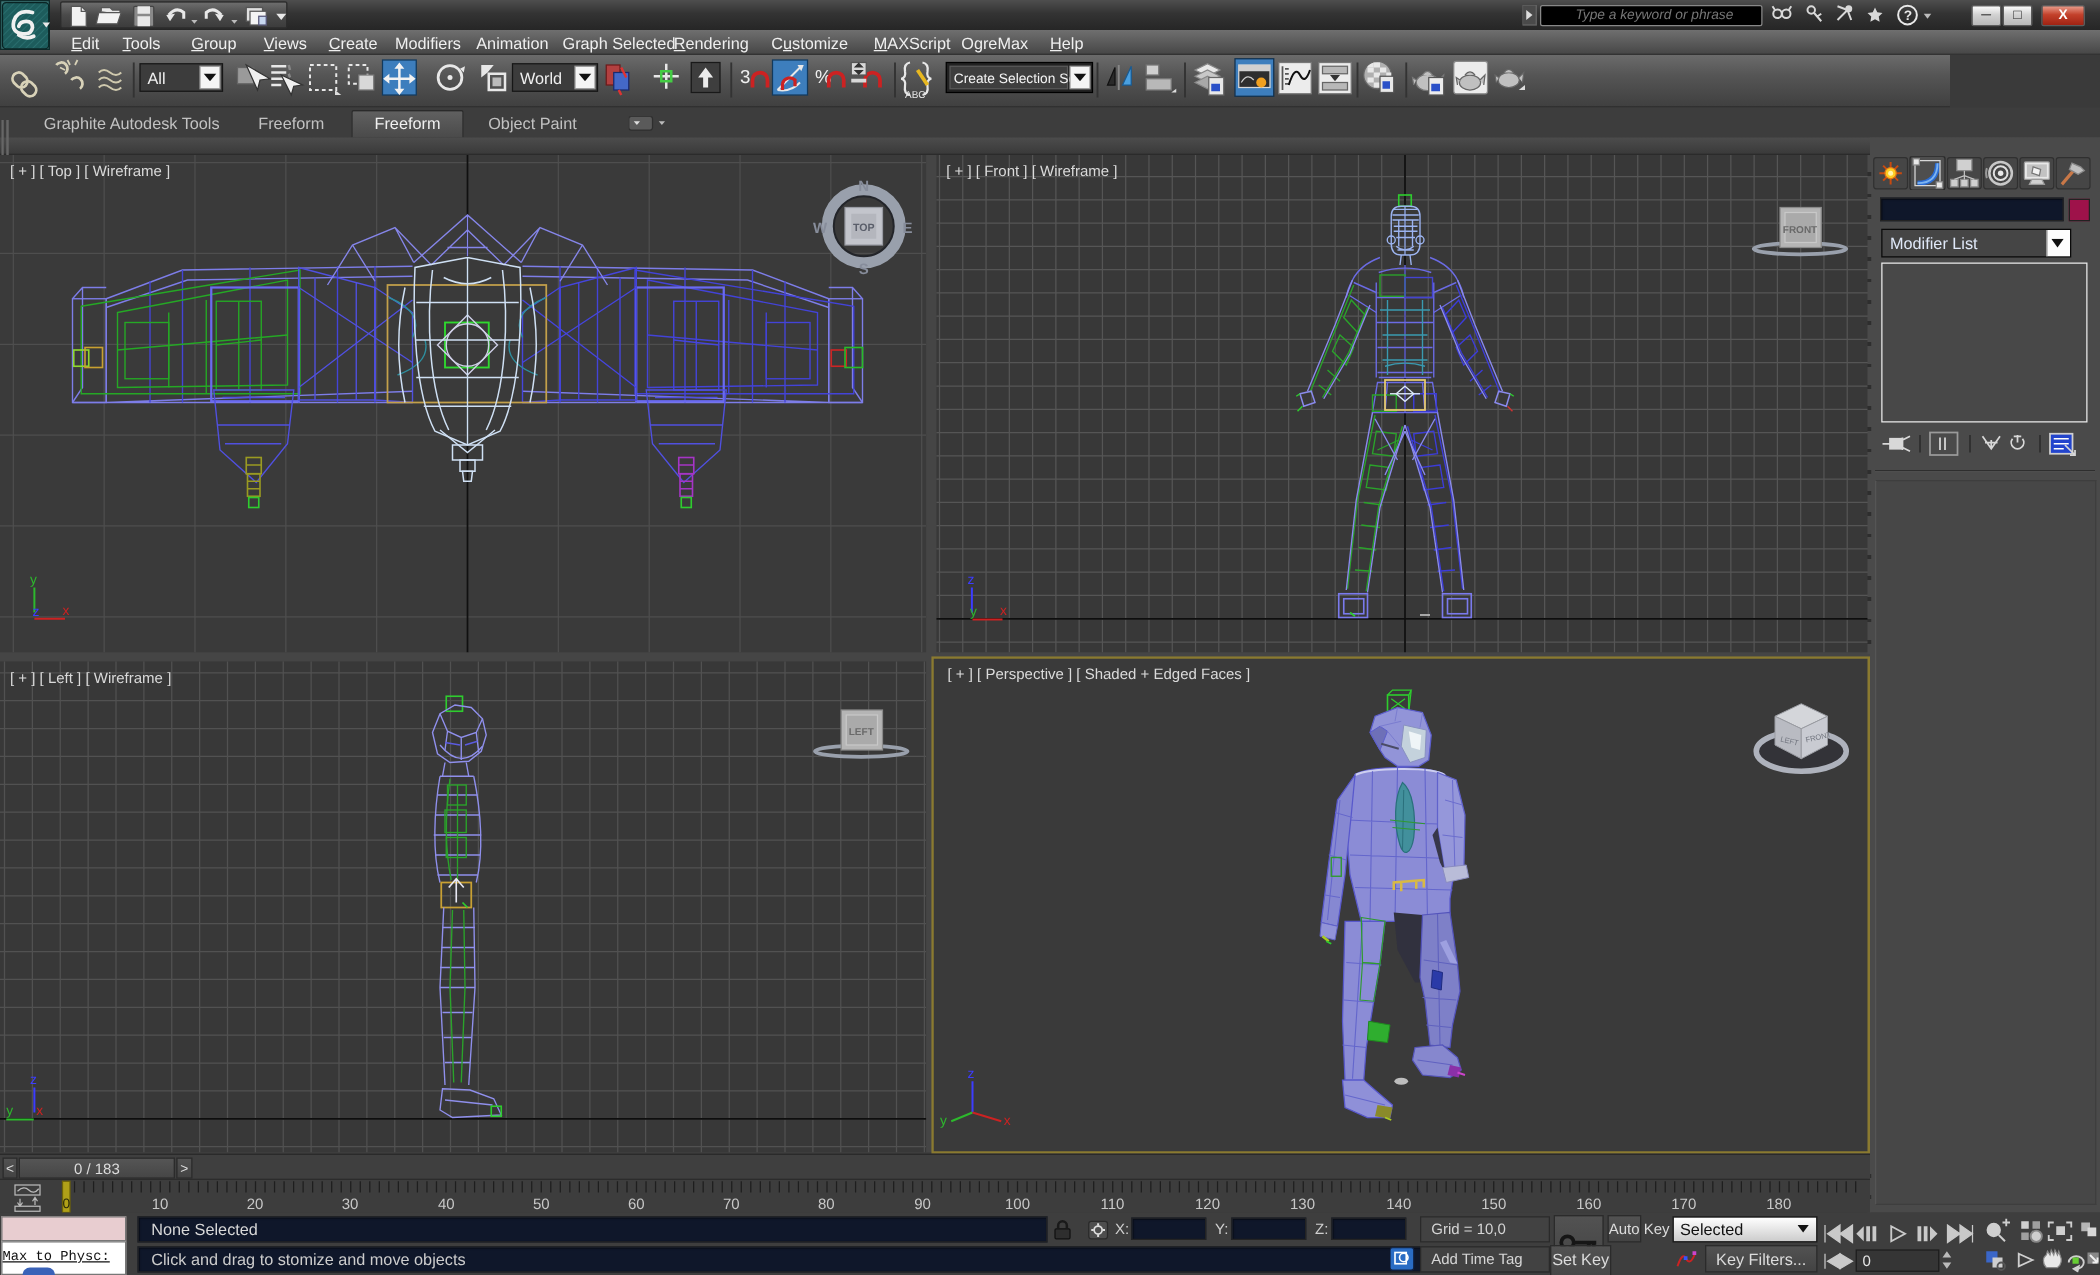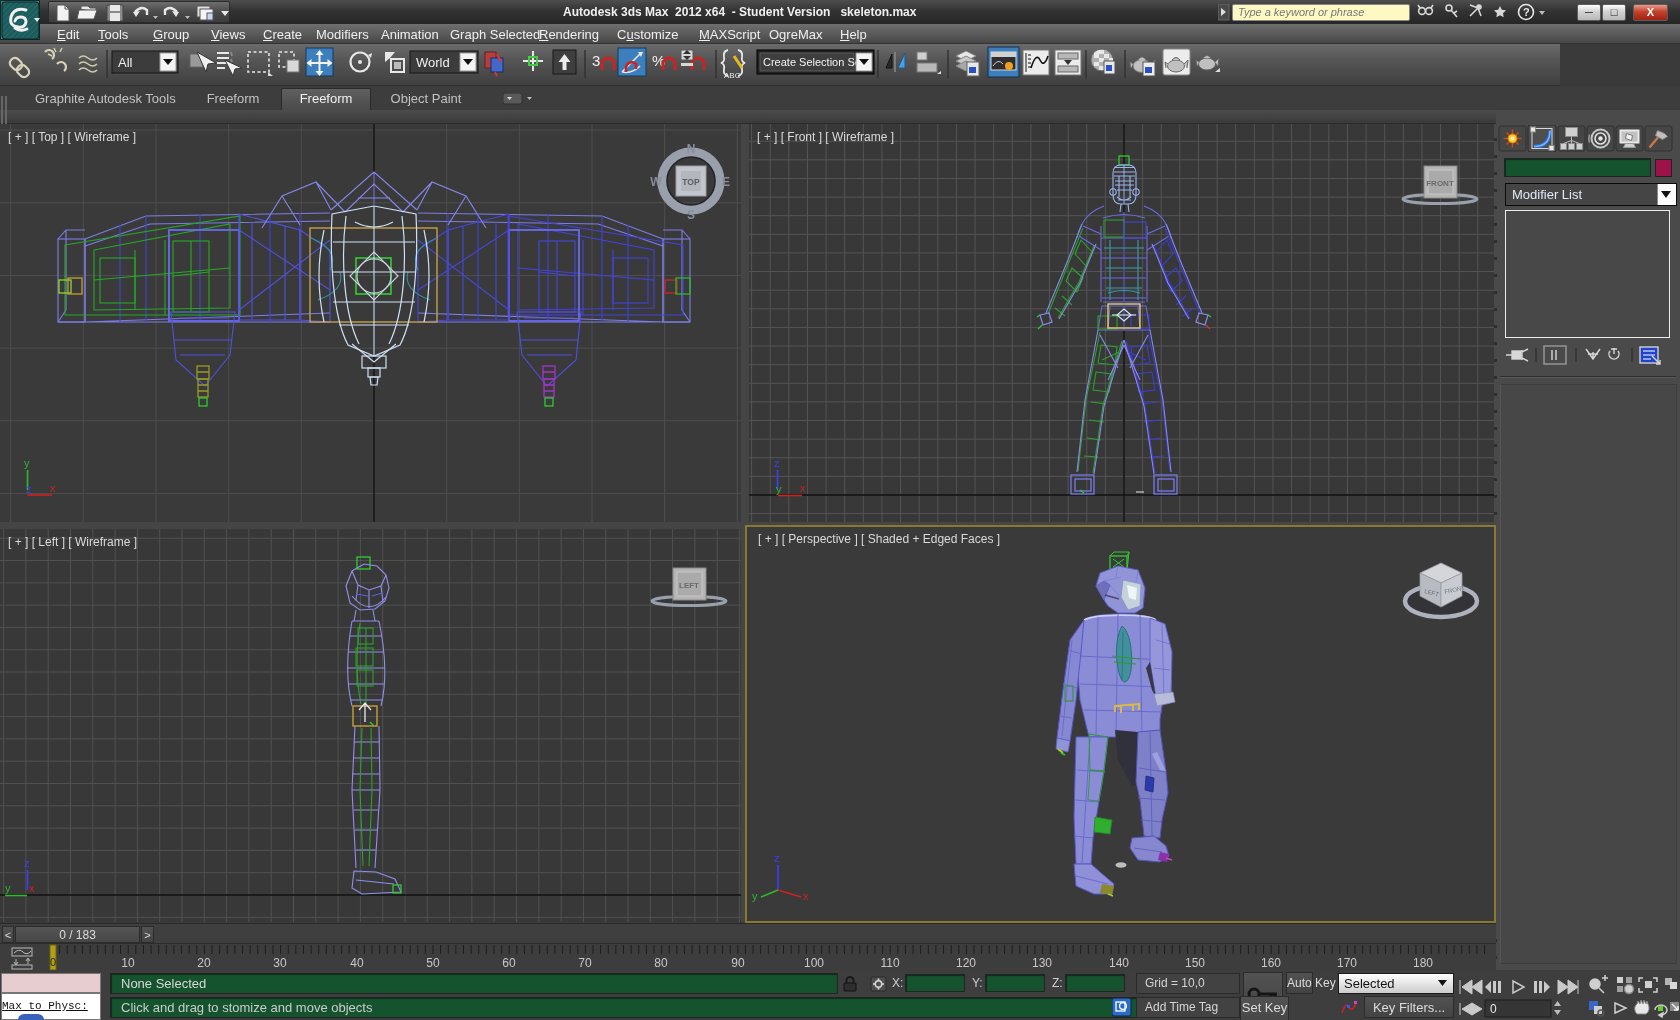--- a/index.html
+++ b/index.html
@@ -21,23 +21,23 @@
   font-size:12px; font-weight:bold; }
 
 .winbtn { top:4px; height:17px; background:linear-gradient(#fdfdfd,#d2d2d2 45%,#b9b9b9);
   border:1px solid #5c5c5c; border-radius:2px; color:#222; font-size:11px;
   text-align:center; line-height:15px; }
 #btnmin { left:1577px; width:24px; }
 #btnmax { left:1602px; width:24px; }
 #btnclose { left:1633px; width:35px;
   background:linear-gradient(#e89b8a,#c3412b 45%,#a02313); color:#fff; font-weight:bold; }
 
-#search { left:1232px; top:4px; width:178px; height:17px; background:#fef9c3;
+#search { left:1232px; top:4px; width:178px; height:17px; background:#000000;
   border:1px solid #888; border-radius:2px; color:#777; font-style:italic;
-  font-size:11px; line-height:15px; padding-left:5px; }
+  font-size:11px; line-height:15px; padding-left:5px;text-align:center; }
 
 
 #menubar { left:0; top:24px; width:1680px; height:20px;
   background:linear-gradient(#6f6f6f,#5b5b5b 50%,#474747);
   border-bottom:1px solid #333; }
 .menuitem { position:absolute; top:3px; color:#efefef; font-size:13px; }
 .menuitem u { text-decoration:underline; }
 
 
 #toolbar { left:0; top:44px; width:1560px; height:42px;
@@ -60,21 +60,21 @@
 #panel { left:1496px; top:110px; width:184px; height:860px; background:#4a4a4a; }
 
 
 #timeslider { left:0; top:923px; width:1496px; height:20px; background:#3f3f3f;
   border-top:1px solid #2a2a2a; }
 #ruler { left:0; top:943px; width:1496px; height:27px; background:#3d3d3d;
   border-top:1px solid #2c2c2c; }
 
 
 #statusbar { left:0; top:970px; width:1680px; height:50px; background:#3e3e3e; }
-.sunken { background:#14532d; border:1px solid #232323;
+.sunken { background:#0f172a; border:1px solid #232323;
   box-shadow:inset 1px 1px 1px rgba(0,0,0,.45); }
 .btn { background:linear-gradient(#525252,#434343); border:1px solid #2b2b2b;
   color:#dcdcdc; text-align:center; }
 #listener-top { left:1px; top:973px; width:100px; height:20px; background:#e8cdd0;
   border:1px solid #777; }
 #listener-bot { left:1px; top:993px; width:100px; height:27px; background:#fff;
   border:1px solid #777; color:#111; font-family:"Liberation Mono",monospace;
   font-size:11px; line-height:24px;text-decoration:underline; }
 </style>
 </head>
@@ -551,21 +551,20 @@
       <g transform="translate(52,0)">
           <path d="M2,13 l8,-8 M10,5 l3,8 M10,5 l-8,-3"></path>
           <circle cx="11" cy="4" r="2" fill="#d8d8d8"></circle>
         </g>
       <path d="M84,3 l1.8,3.8 4.2,.5 -3,2.9 .7,4.1 -3.7,-2 -3.7,2 .7,-4.1 -3,-2.9 4.2,-.5 Z" fill="#d8d8d8" stroke="none"></path>
       <circle cx="110" cy="9" r="7.5" stroke="#e8e8e8"></circle>
       <text x="107" y="13" fill="#e8e8e8" font-size="11" font-weight="bold" stroke="none" font-family="Liberation Sans">?</text>
       <path d="M123,8 l6,0 -3,4 Z" fill="#bbb" stroke="none"></path>
     </g>
   </svg>
-  <div id="wintitle" class="abs">Autodesk 3ds Max&nbsp; 2012 x64&nbsp; - Student Version&nbsp;&nbsp; skeleton.max</div>
   <div id="search" class="abs">Type a keyword or phrase</div>
   <div id="btnmin" class="abs winbtn">─</div>
   <div id="btnmax" class="abs winbtn">□</div>
   <div id="btnclose" class="abs winbtn">X</div>
   <div id="menubar" class="abs">
     <span class="menuitem" style="left:57px"><u>E</u>dit</span>
     <span class="menuitem" style="left:98px"><u>T</u>ools</span>
     <span class="menuitem" style="left:153px"><u>G</u>roup</span>
     <span class="menuitem" style="left:211px"><u>V</u>iews</span>
     <span class="menuitem" style="left:263px"><u>C</u>reate</span>
@@ -824,21 +823,21 @@
 
     <g transform="translate(160.5,13.5)">
       <path d="M-9,9 L2,-4" stroke="#c87848" stroke-width="2.5"></path>
       <path d="M-1,-8 L6,-5 L9,-2 L4,1 L-3,-3 Z" fill="#c0c0c0" stroke="#888"></path>
     </g>
   </svg>
 
   <div class="abs sunken" style="left:1504px;top:158px;width:147px;height:19px"></div>
   <div class="abs" style="left:1655px;top:159px;width:17px;height:18px;background:#9e124a;border:1px solid #222"></div>
 
-  <div class="abs" style="left:1505px;top:183px;width:172px;height:23px;background:#454545;border:1px solid #0a0a0a">
+  <div class="abs" style="left:1505px;top:183px;width:152px;height:23px;background:#454545;border:1px solid #0a0a0a">
     <span class="abs" style="left:6px;top:3px;color:#dfe8f8;font-size:13px">Modifier List</span>
     <div class="abs" style="right:0;top:0;width:19px;height:21px;background:#fdfdfd;border-left:1px solid #888"></div>
     <svg class="abs" style="right:4px;top:7px" width="11" height="8">
         <path d="M0 0 L10 0 L5 7 Z" fill="#111"></path>
       </svg>
   </div>
 
   <div class="abs" style="left:1505px;top:210px;width:165px;height:128px;background:#484848;border:1.5px solid #ececec"></div>
 
   <svg class="abs" style="left:1502px;top:342px" width="176" height="26" viewBox="0 0 176 26">

